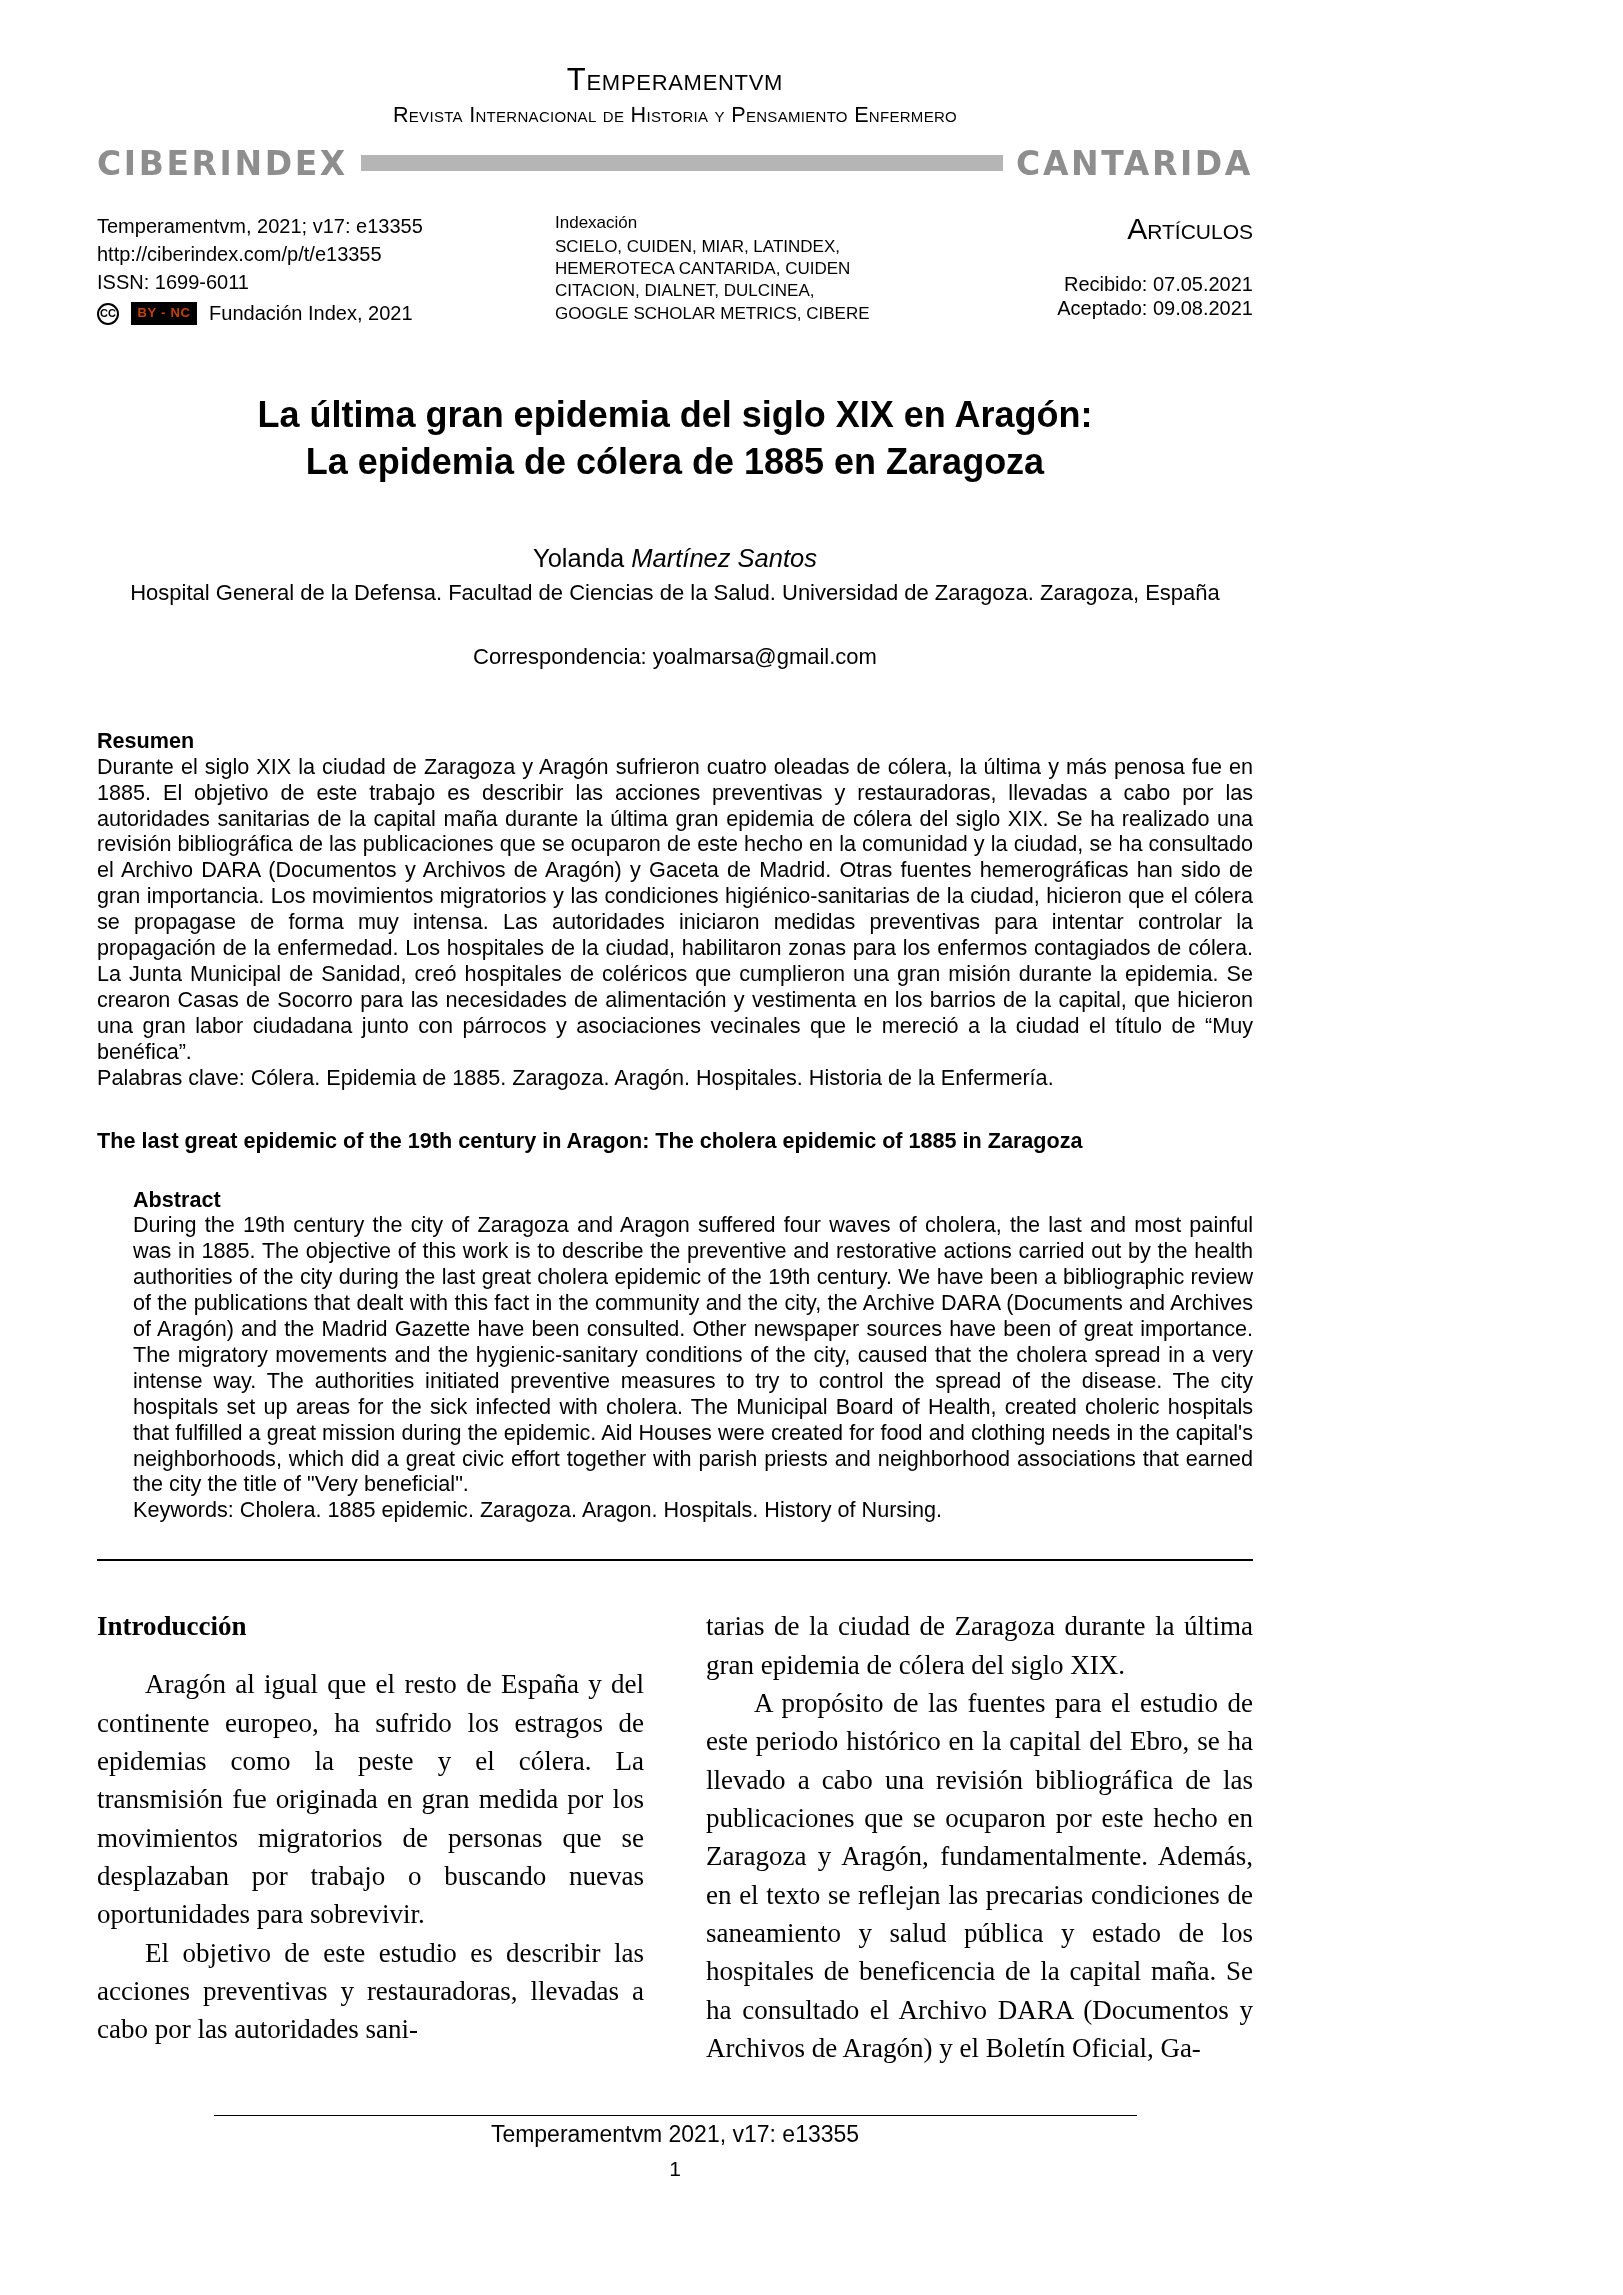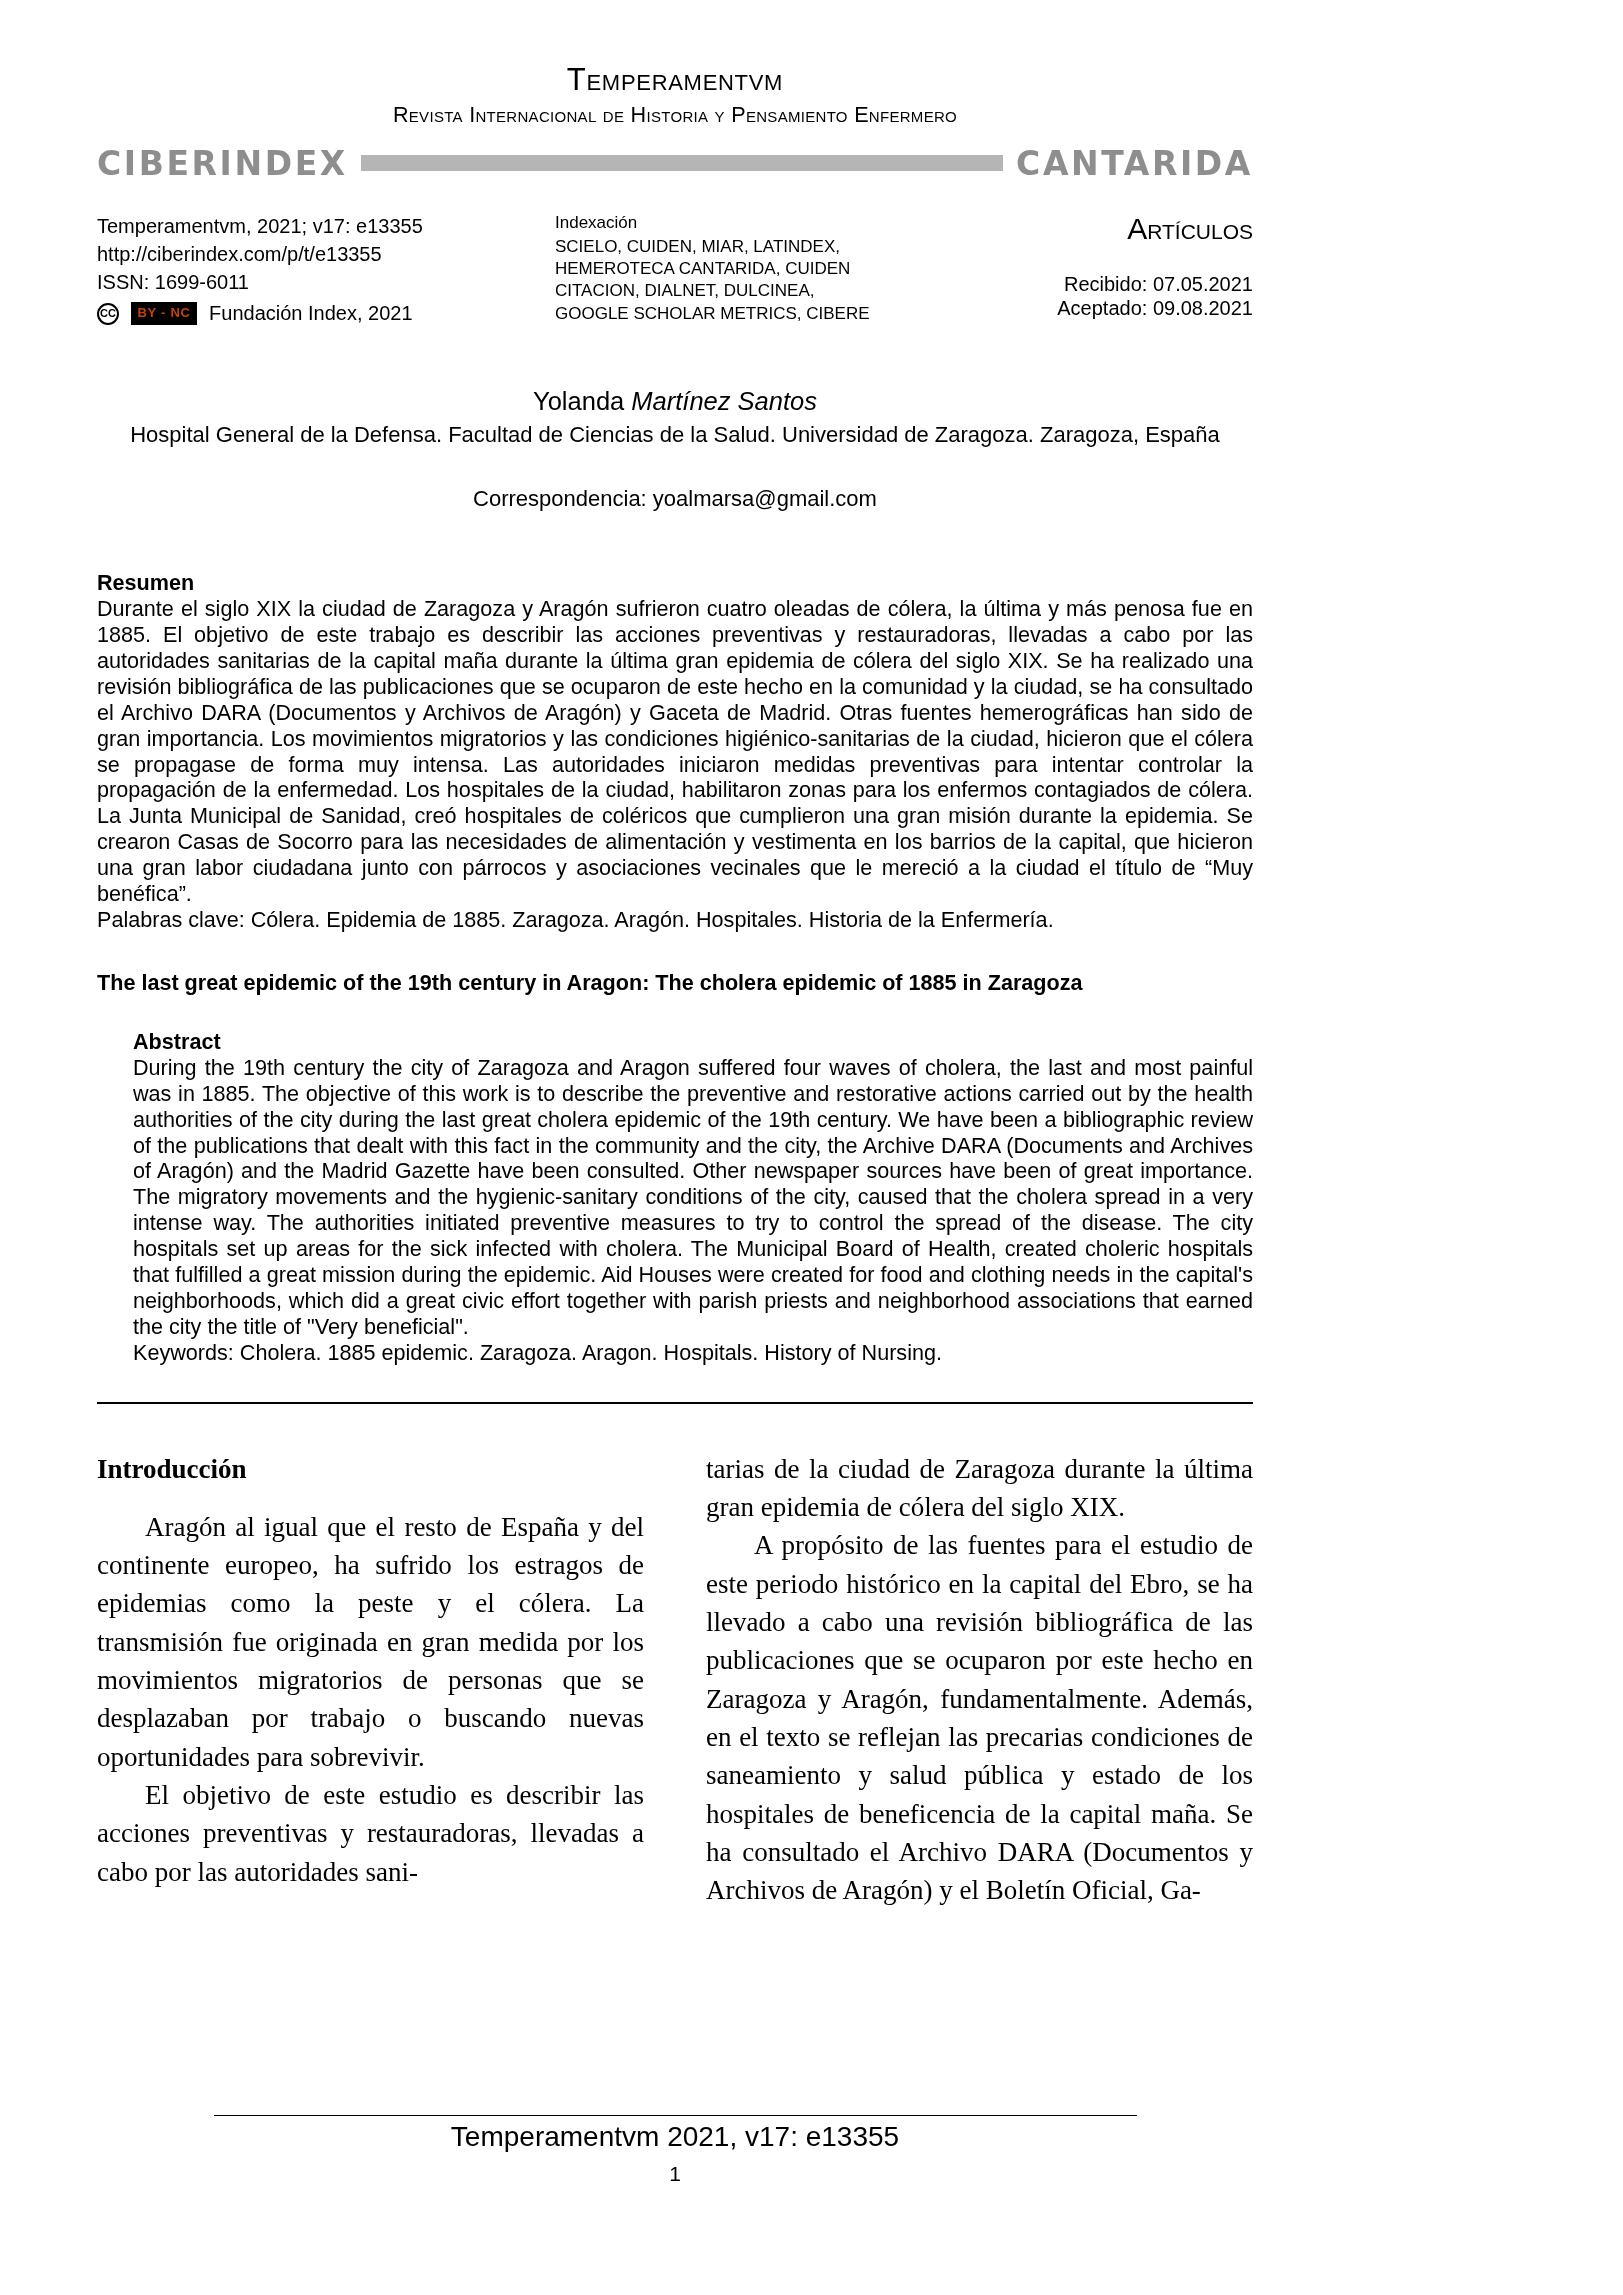--- a/index.html
+++ b/index.html
@@ -95,21 +95,21 @@
     text-align:justify;
   }
   .col { flex:1; min-width:0; }
   .intro-heading { font-weight:bold; margin-bottom:19.6px; text-align:left; }
   .columns p { margin:0; }
   .columns p.indent { text-indent:48px; }
 
   
   .footer { position:absolute; top:2115px; left:0; width:100%; text-align:center; }
   .footer-rule { width:923px; margin:0 auto; border-top:1.3px solid #000; }
-  .footer-text { margin-top:5.2px; font-size:28px; }
+  .footer-text { margin-top:5.2px; font-size:23px; }
   .page-number { margin-top:9.2px; font-size:21px; }
 </style>
 </head>
 <body>
 
 <div class="page" style="--brand_gray: #8e8e8e; --bar_gray: #b5b5b5;">
 
   <div class="journal-name">Temperamentvm</div>
   <div class="journal-subtitle">Revista Internacional de Historia y Pensamiento Enfermero</div>
 
@@ -136,20 +136,24 @@
       <div class="index-list">SCIELO, CUIDEN, MIAR, LATINDEX, HEMEROTECA CANTARIDA, CUIDEN CITACION, DIALNET, DULCINEA, GOOGLE SCHOLAR METRICS, CIBERE</div>
     </div>
 
     <div class="meta-right">
       <div class="section-label">Artículos</div>
       <div class="received">Recibido: 07.05.2021</div>
       <div class="accepted">Aceptado: 09.08.2021</div>
     </div>
   </div>
 
+  <h1 class="article-title">
+    <span style="display:block">La última gran epidemia del siglo XIX en Aragón:</span>
+    <span style="display:block">La epidemia de cólera de 1885 en Zaragoza</span>
+  </h1>
 
   <div class="author-line">
     <span>Yolanda </span><em>Martínez Santos</em>
   </div>
   <div class="affiliation">Hospital General de la Defensa. Facultad de Ciencias de la Salud. Universidad de Zaragoza. Zaragoza, España</div>
   <div class="correspondence">Correspondencia: yoalmarsa@gmail.com</div>
 
   <div class="abstract-block">
     <div class="block-heading">Resumen</div>
     <div>Durante el siglo XIX la ciudad de Zaragoza y Aragón sufrieron cuatro oleadas de cólera, la última y más penosa fue en 1885. El objetivo de este trabajo es describir las acciones preventivas y restauradoras, llevadas a cabo por las autoridades sanitarias de la capital maña durante la última gran epidemia de cólera del siglo XIX. Se ha realizado una revisión bibliográfica de las publicaciones que se ocuparon de este hecho en la comunidad y la ciudad, se ha consultado el Archivo DARA (Documentos y Archivos de Aragón) y Gaceta de Madrid. Otras fuentes hemerográficas han sido de gran importancia. Los movimientos migratorios y las condiciones higiénico-sanitarias de la ciudad, hicieron que el cólera se propagase de forma muy intensa. Las autoridades iniciaron medidas preventivas para intentar controlar la propagación de la enfermedad.  Los hospitales de la ciudad, habilitaron zonas para los enfermos contagiados de cólera. La Junta Municipal de Sanidad, creó hospitales de coléricos que cumplieron una gran misión durante la epidemia. Se crearon Casas de Socorro para las necesidades de alimentación y vestimenta en los barrios de la capital, que hicieron una gran labor ciudadana junto con párrocos y asociaciones vecinales que le mereció a la ciudad el título de “Muy benéfica”.</div>

